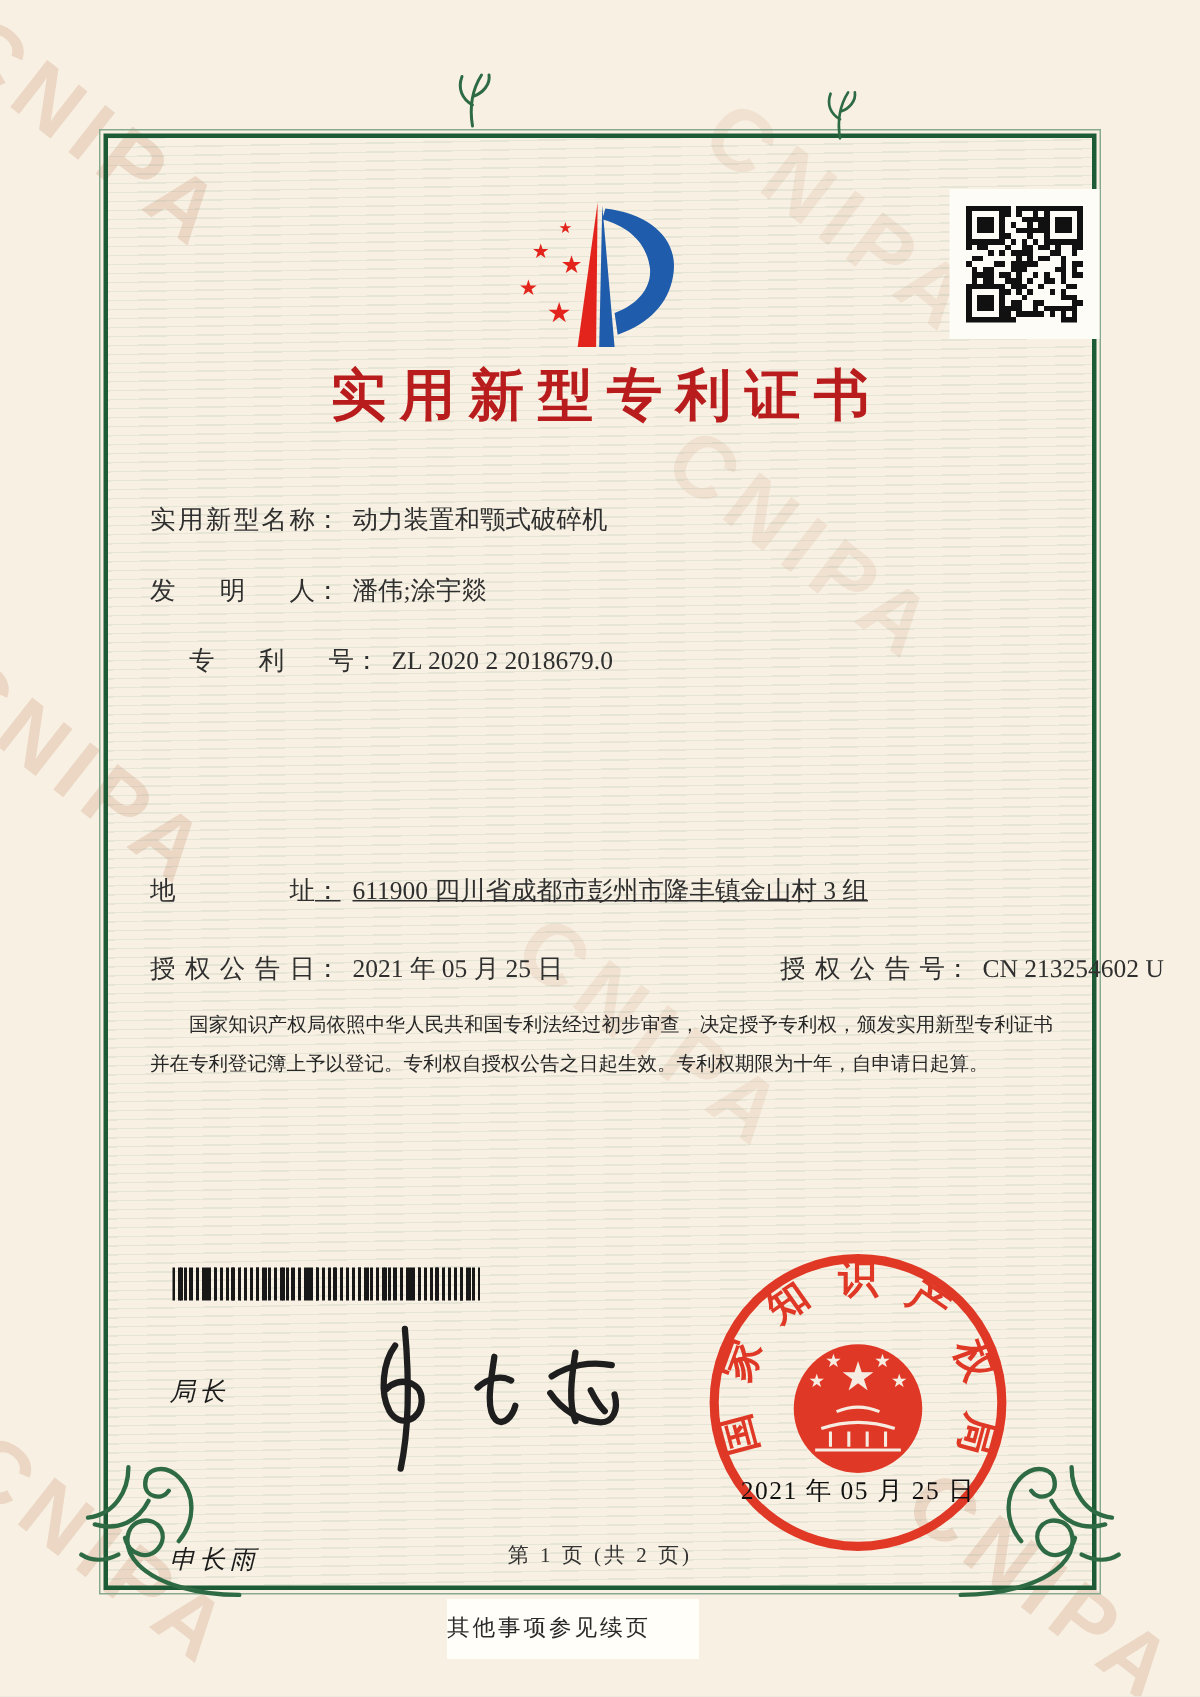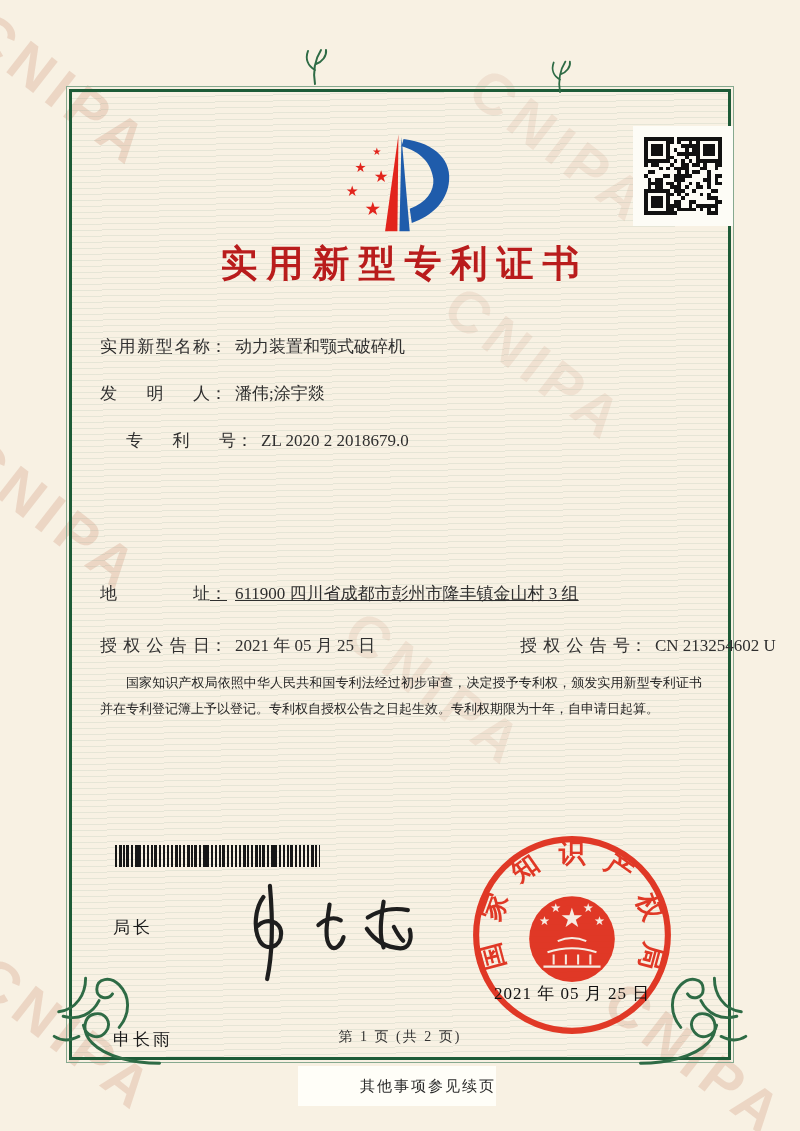--- a/index.html
+++ b/index.html
@@ -38,28 +38,28 @@
   .fvalue { margin-left:8px; }
   .grant2 { position:absolute; left:420px; top:0; }
   .paras { position:absolute; left:100px; top:654px; width:602px; font-size:13px; line-height:26.3px; text-align:justify; color:#262626;margin-top:16px; }
   .paras p { text-indent:2em; margin:0; }
   .barcode {
     position:absolute; left:115px; top:845px; width:205px; height:22px;
     background:
       repeating-linear-gradient(90deg, transparent 0 5px, #171717 5px 7px, transparent 7px 11px, #171717 11px 12px, transparent 12px 17px),
       repeating-linear-gradient(90deg, #171717 0 2px, transparent 2px 4px);
   }
-  .signer { position:absolute; left:113px; font-family:"Liberation Sans","DejaVu Sans",sans-serif; font-size:17px; color:#1c1c1c; letter-spacing:3px; }
+  .signer { position:absolute; left:113px; font-family:"Liberation Sans","DejaVu Sans",sans-serif; font-size:17px; color:#1c1c1c; letter-spacing:3px;font-style:italic; }
   .signature { position:absolute; left:228px; top:876px; }
   .seal-wrap { position:absolute; left:470px; top:833px; width:204px; height:204px; }
   .seal-date { position:absolute; left:470px; top:982px; width:204px; text-align:center; font-size:17px; letter-spacing:1px; color:#101010; }
   .page-footer { position:absolute; left:66px; top:1028px; width:668px; text-align:center; font-size:14px; letter-spacing:2px; color:#333; }
   .note-patch {
-    position:absolute; left:298px; top:1066px; width:198px; height:40px;
-    background:#fffef8; text-align:right; line-height:40px; font-size:15px; letter-spacing:2px; color:#2a2a2a;
+    position:absolute; left:298px; top:1066px; width:168px; height:40px;
+    background:#fffef8; text-align:left; line-height:40px; font-size:15px; letter-spacing:2px; color:#2a2a2a;
   }
   .flourish { position:absolute; z-index:2; pointer-events:none; }
 </style>
 </head>
 <body>
 
 <div class="page">
 
   <div class="wm" style="left:-45px; top:55px;">CNIPA</div>
   <div class="wm light" style="left:455px; top:112px;">CNIPA</div>

